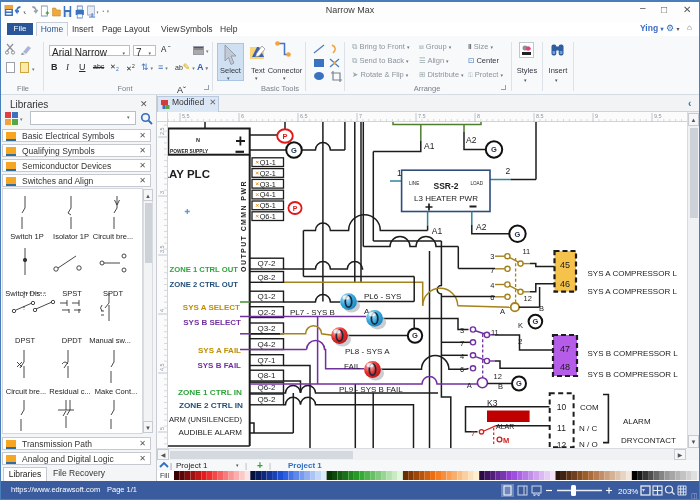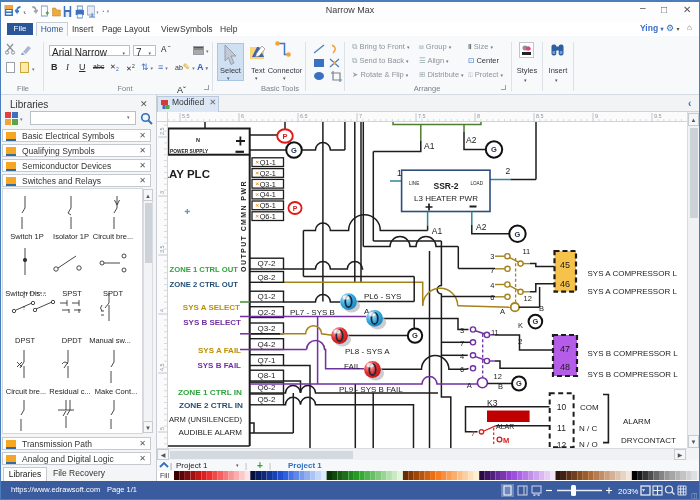--- a/index.html
+++ b/index.html
@@ -229,21 +229,21 @@
       <span class="txt">Qualifying Symbols</span>
       <span class="x">✕</span>
     </div>
     <div class="libbar" style="top:159px;">
       <span class="fico"></span>
       <span class="txt">Semiconductor Devices</span>
       <span class="x">✕</span>
     </div>
     <div class="libbar" style="top:174px;">
       <span class="fico"></span>
-      <span class="txt">Switches and Relays</span>
+      <span class="txt">Switches and Align</span>
       <span class="x">✕</span>
     </div>
 
     <div class="abs" style="left:2px;top:188px;width:141px;height:246px;background:#fff;border:1px solid #d4d7dc;"></div>
     <svg class="abs" style="left:2px;top:188px;" width="141" height="246" viewBox="0 0 141 246">
       <g stroke="#333" stroke-width="0.9" fill="none">
         <path d="M23 8 v12 l-3 5 M20 29 v12"></path>
         <path d="M69 8 v12 l-3 5 l3 2 M69 29 v12"></path>
         <path d="M115 8 v12 l-3 5 M112 29 v12 M112.5 12 l2.5 5 l2.5 -5"></path>
         <path d="M23 60 v10 m0 5 v12 M23 70 l0 5" stroke-width="0.9"></path>

